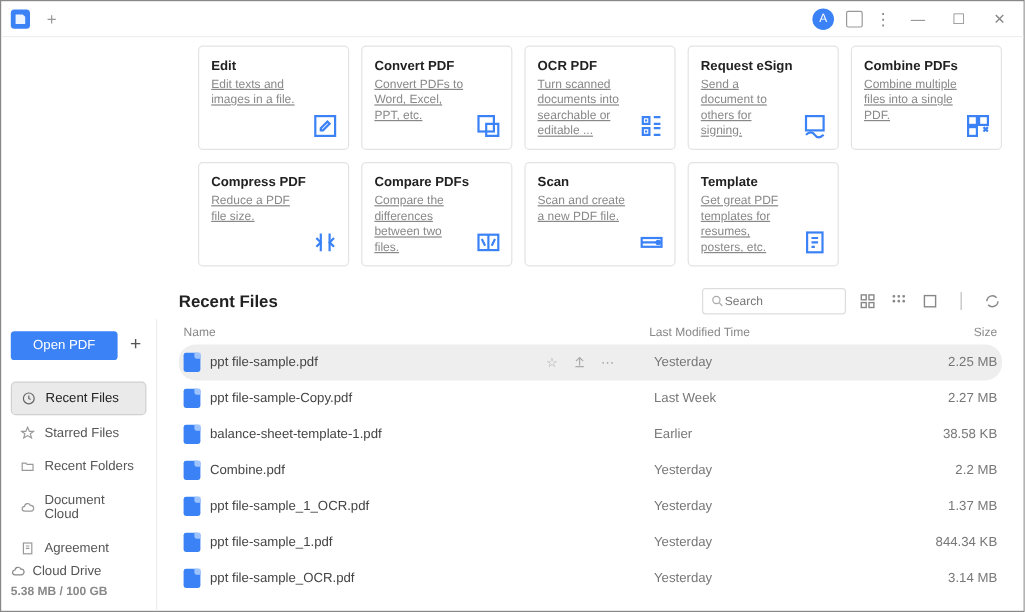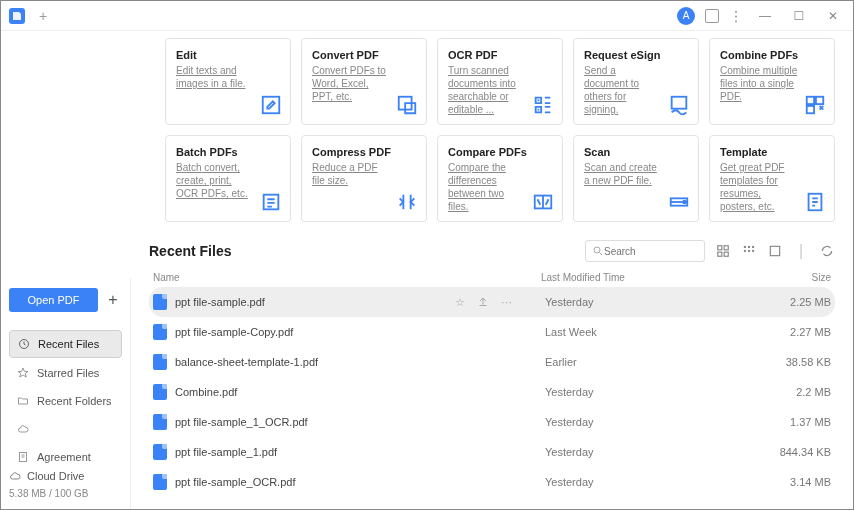--- a/index.html
+++ b/index.html
@@ -17,21 +17,21 @@
 .body { flex:1; display:flex; overflow:hidden;align-items:flex-end; }
 .sidebar { width:130px; border-right:1px solid #eee; display:flex; flex-direction:column; padding:10px 8px; }
 .open-row { display:flex; align-items:center; gap:6px; }
 .open-pdf { flex:1; height:24px; background:#3b82f6; color:#fff; border:none; border-radius:3px; font-size:11px; cursor:pointer; }
 .open-plus { width:18px; height:18px; border:none; background:none; font-size:16px; color:#555; cursor:pointer; }
 .nav { margin-top:18px; display:flex; flex-direction:column; gap:2px; }
 .nav-item { display:flex; align-items:center; gap:8px; padding:7px 8px; border-radius:4px; font-size:11px; color:#555; cursor:pointer; }
 .nav-item.active { background:#eaeaea; color:#222; border:1px solid #d0d0d0; }
 .nav-icon { width:12px; height:12px; display:flex; align-items:center; justify-content:center; flex-shrink:0; }
 .sidebar-foot { margin-top:auto; font-size:11px; color:#555; display:flex; align-items:center; gap:6px; }
-.storage { font-size:10px; color:#888; margin-top:6px; }
+.storage { font-size:10px; color:#888; margin-top:6px;font-weight:bold; }
 .main { flex:1; padding:12px 18px; overflow:auto; }
 .qt-head { display:flex; align-items:center; }
 .qt-title { font-size:12px; font-weight:600; color:#222; }
 .qt-more { margin-left:auto; color:#888; cursor:pointer; }
 .tools-grid { margin-top:10px; display:grid; grid-template-columns: repeat(5, 1fr); gap:10px;margin-left:16px; }
 .tool-card { border:1px solid #e3e3e3; border-radius:4px; padding:10px 10px 8px 10px; position:relative; min-height:60px; cursor:pointer; }
 .tool-title { font-size:11px; font-weight:600; color:#222; margin-bottom:3px; }
 .tool-desc { font-size:10px; color:#888; line-height:1.3; padding-right:26px;text-decoration:underline; }
 .tool-icon { position:absolute; right:8px; bottom:8px; width:22px; height:22px; color:#3b82f6; display:flex; align-items:center; justify-content:center; }
 .rf-head { display:flex; align-items:center; margin-top:18px; }
@@ -110,20 +110,21 @@
               </svg>
             </span>
             <span>Recent Folders</span>
           </div>
           <div class="nav-item">
             <span class="nav-icon">
               <svg width="12" height="12" viewBox="0 0 24 24" fill="none" stroke="#999" stroke-width="2">
                 <path d="M18 18H7a4 4 0 010-8 5 5 0 019.6-1.5A3.5 3.5 0 0118 18z"></path>
               </svg>
             </span>
+            <span>Document Cloud</span>
           </div>
           <div class="nav-item">
             <span class="nav-icon">
               <svg width="12" height="12" viewBox="0 0 24 24" fill="none" stroke="#999" stroke-width="2">
                 <rect x="5" y="3" width="14" height="18"></rect>
                 <path d="M9 8h6M9 12h6"></path>
               </svg>
             </span>
             <span>Agreement</span>
           </div>
@@ -187,30 +188,20 @@
           </div>
           <div class="tool-card">
             <div class="tool-title">Combine PDFs</div>
             <div class="tool-desc">Combine multiple files into a single PDF.</div>
             <div class="tool-icon">
               <svg width="22" height="22" viewBox="0 0 24 24" fill="none" stroke="#3b82f6" stroke-width="2">
                 <rect x="3" y="3" width="8" height="8"></rect>
                 <rect x="13" y="3" width="8" height="8"></rect>
                 <rect x="3" y="13" width="8" height="8"></rect>
                 <path d="M17 13l4 4m0-4l-4 4"></path>
-              </svg>
-            </div>
-          </div>
-          <div class="tool-card">
-            <div class="tool-title">Batch PDFs</div>
-            <div class="tool-desc">Batch convert, create, print, OCR PDFs, etc.</div>
-            <div class="tool-icon">
-              <svg width="22" height="22" viewBox="0 0 24 24" fill="none" stroke="#3b82f6" stroke-width="2">
-                <rect x="4" y="4" width="16" height="16"></rect>
-                <path d="M8 9h8M8 13h8M8 17h5"></path>
               </svg>
             </div>
           </div>
           <div class="tool-card">
             <div class="tool-title">Compress PDF</div>
             <div class="tool-desc">Reduce a PDF file size.</div>
             <div class="tool-icon">
               <svg width="22" height="22" viewBox="0 0 24 24" fill="none" stroke="#3b82f6" stroke-width="2">
                 <path d="M8 4v16M16 4v16"></path>
                 <path d="M4 8l4 4-4 4M20 8l-4 4 4 4"></path>

